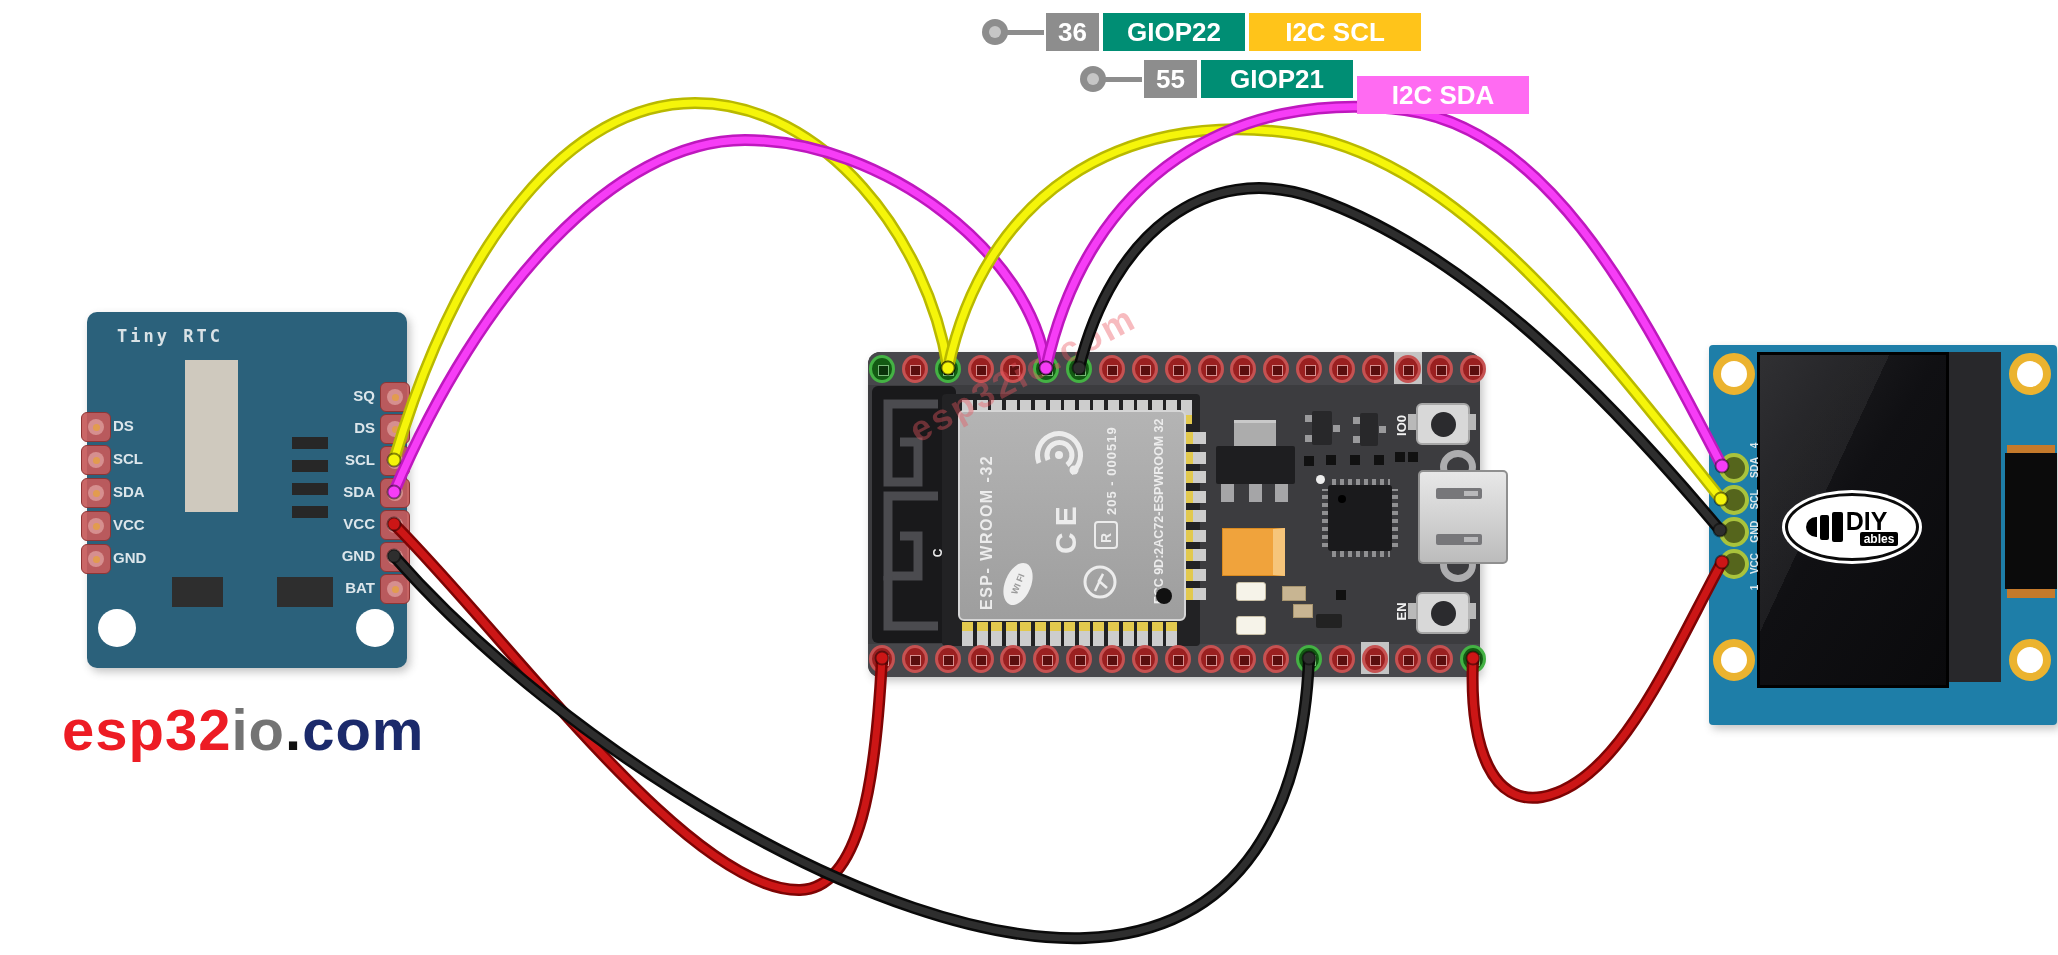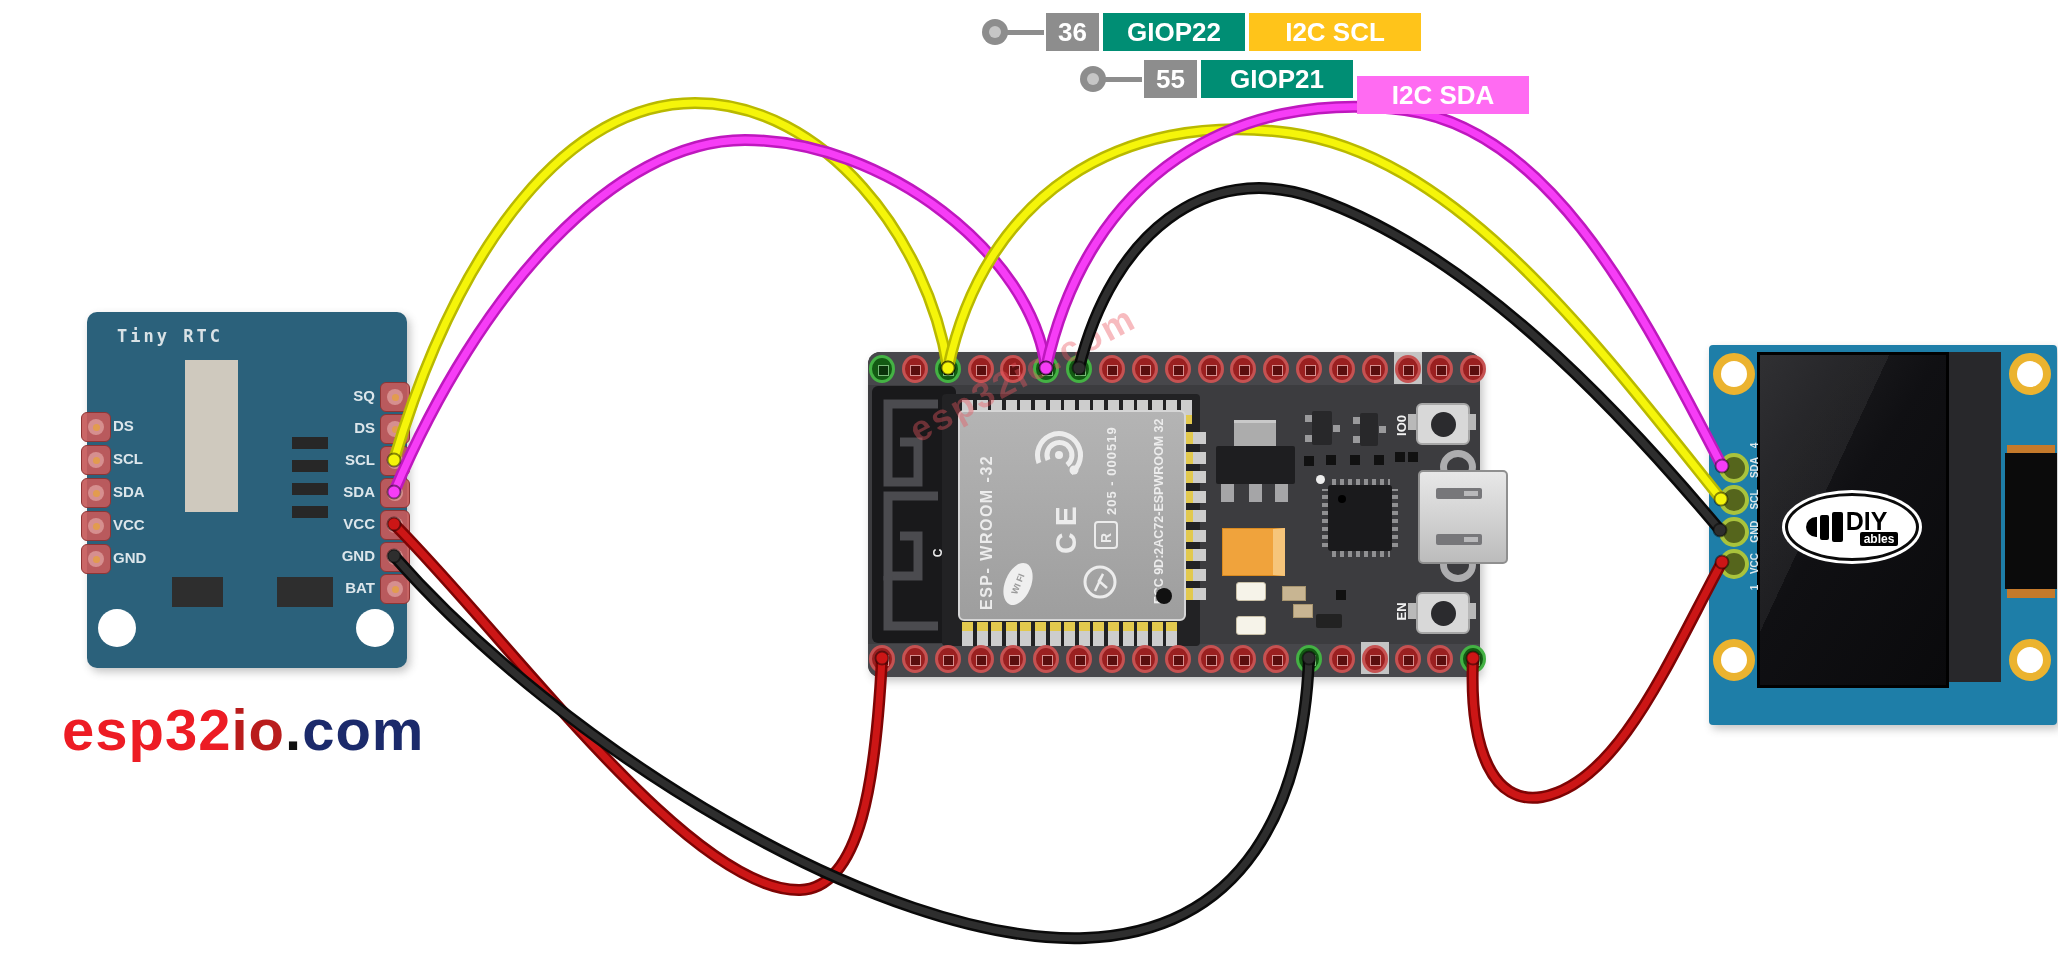--- a/index.html
+++ b/index.html
@@ -96,21 +96,21 @@
   .ables{font-size:12px;font-weight:bold;color:#fff;background:#000;padding:1px 4px;border-radius:2px;margin:-2px 0 0 14px;white-space:nowrap;}
 
   #wires{position:absolute;left:0;top:0;z-index:4;pointer-events:none;}
 </style>
 </head>
 <body>
 
 <div id="stage">
 
   <div id="brand">
-    <span id="brand1" style="color: rgb(237, 28, 36);">esp32</span><span id="brand2" style="color: #b91c1c;">io</span><span id="brand3" style="color: rgb(17, 17, 17);">.</span><span id="brand4" style="color: rgb(27, 42, 107);">com</span>
+    <span id="brand1" style="color: rgb(237, 28, 36);">esp32</span><span id="brand2" style="color: #737373;">io</span><span id="brand3" style="color: rgb(17, 17, 17);">.</span><span id="brand4" style="color: rgb(27, 42, 107);">com</span>
   </div>
   <div id="watermark">esp32io.com</div>
 
   <div id="legend">
       <div class="legend-row" style="left: 982px; top: 13px;">
         <span class="lg-dot">
           <i></i>
         </span>
         <span class="lg-line"></span>
         <span class="lg-box" style="width: 53px; background: rgb(141, 141, 141);">36</span>

